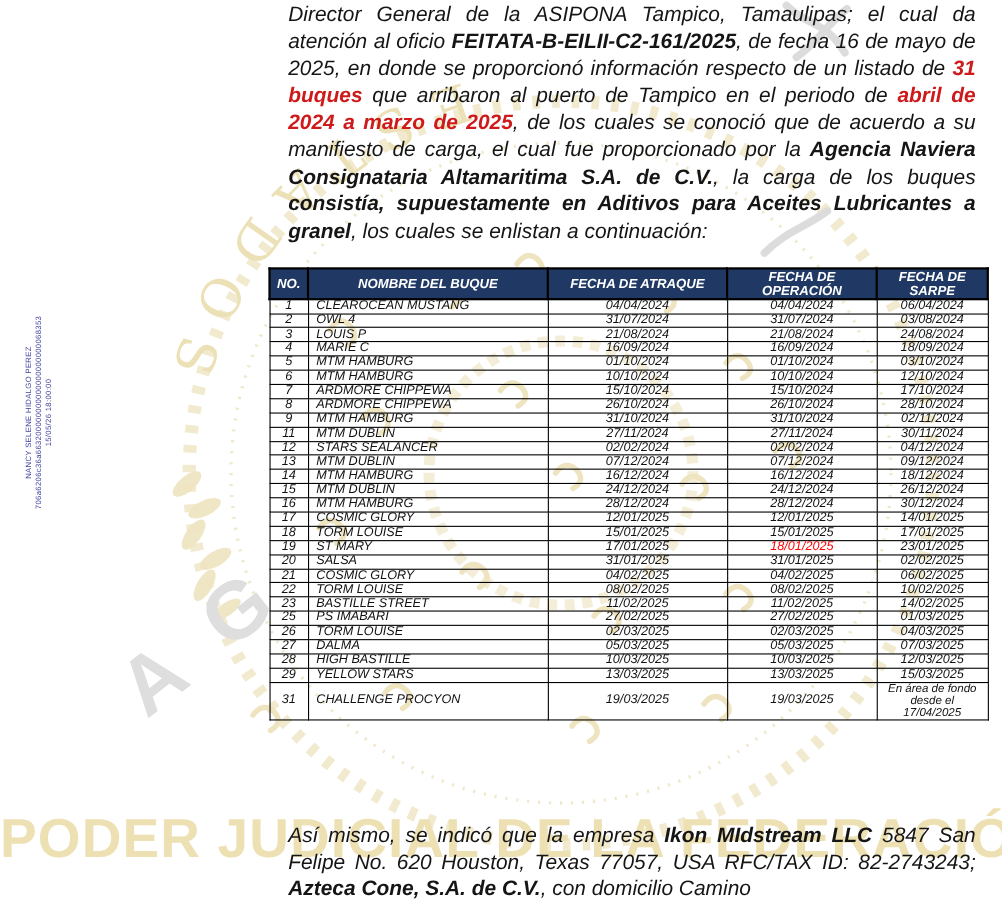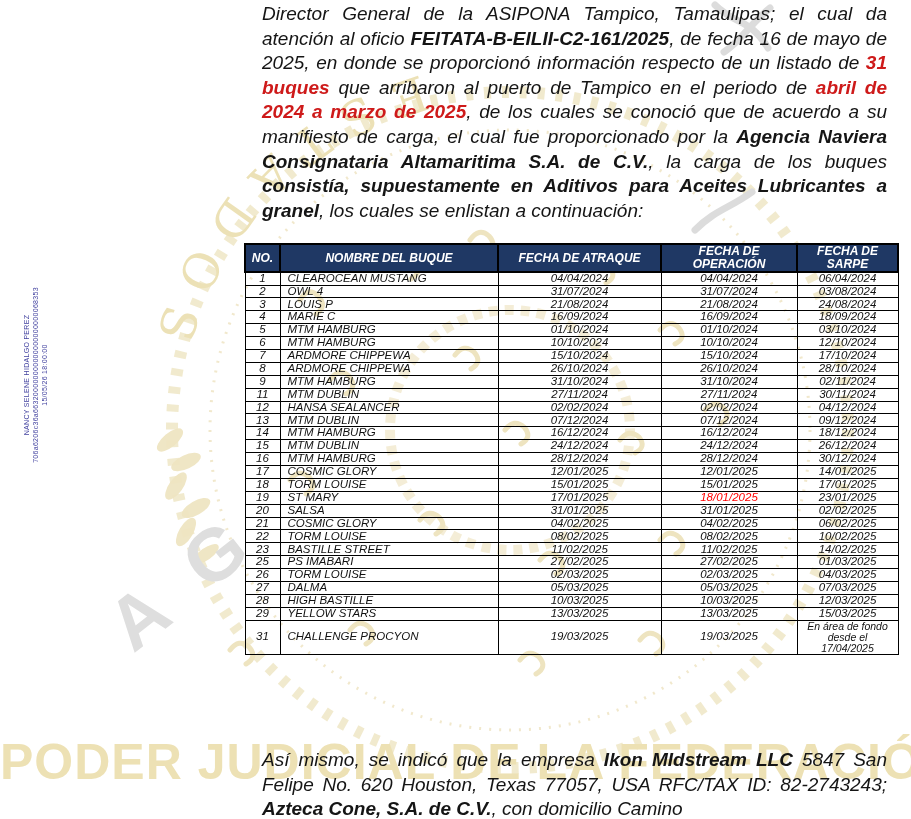--- a/index.html
+++ b/index.html
@@ -222,21 +222,21 @@
         </tr>
         <tr>
           <td class="cell-no">11</td>
           <td class="cell-nombre">MTM DUBLIN</td>
           <td class="cell-atraque">27/11/2024</td>
           <td class="cell-operacion">27/11/2024</td>
           <td class="cell-sarpe">30/11/2024</td>
         </tr>
         <tr>
           <td class="cell-no">12</td>
-          <td class="cell-nombre">HANSA SEALANCER</td>
+          <td class="cell-nombre">STARS SEALANCER</td>
           <td class="cell-atraque">02/02/2024</td>
           <td class="cell-operacion">02/02/2024</td>
           <td class="cell-sarpe">04/12/2024</td>
         </tr>
         <tr>
           <td class="cell-no">13</td>
           <td class="cell-nombre">MTM DUBLIN</td>
           <td class="cell-atraque">07/12/2024</td>
           <td class="cell-operacion">07/12/2024</td>
           <td class="cell-sarpe">09/12/2024</td>

